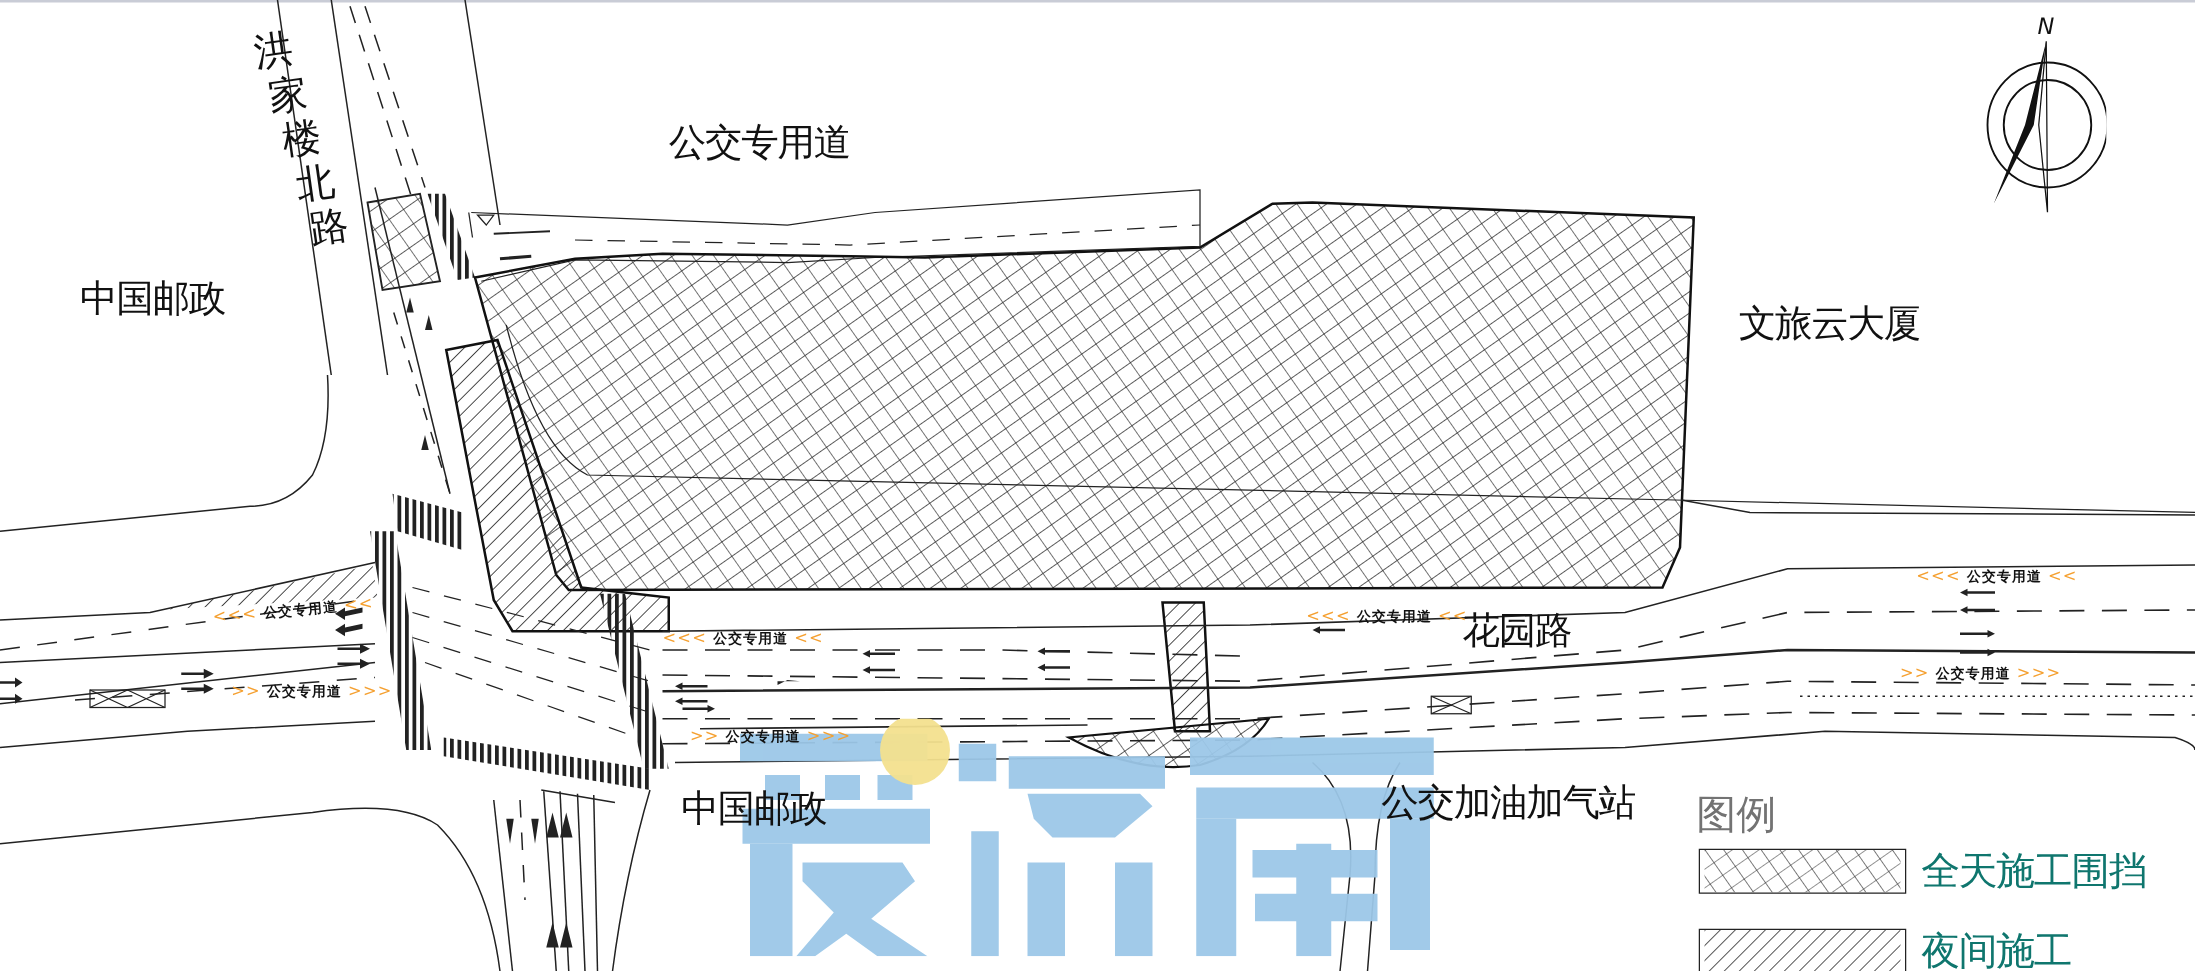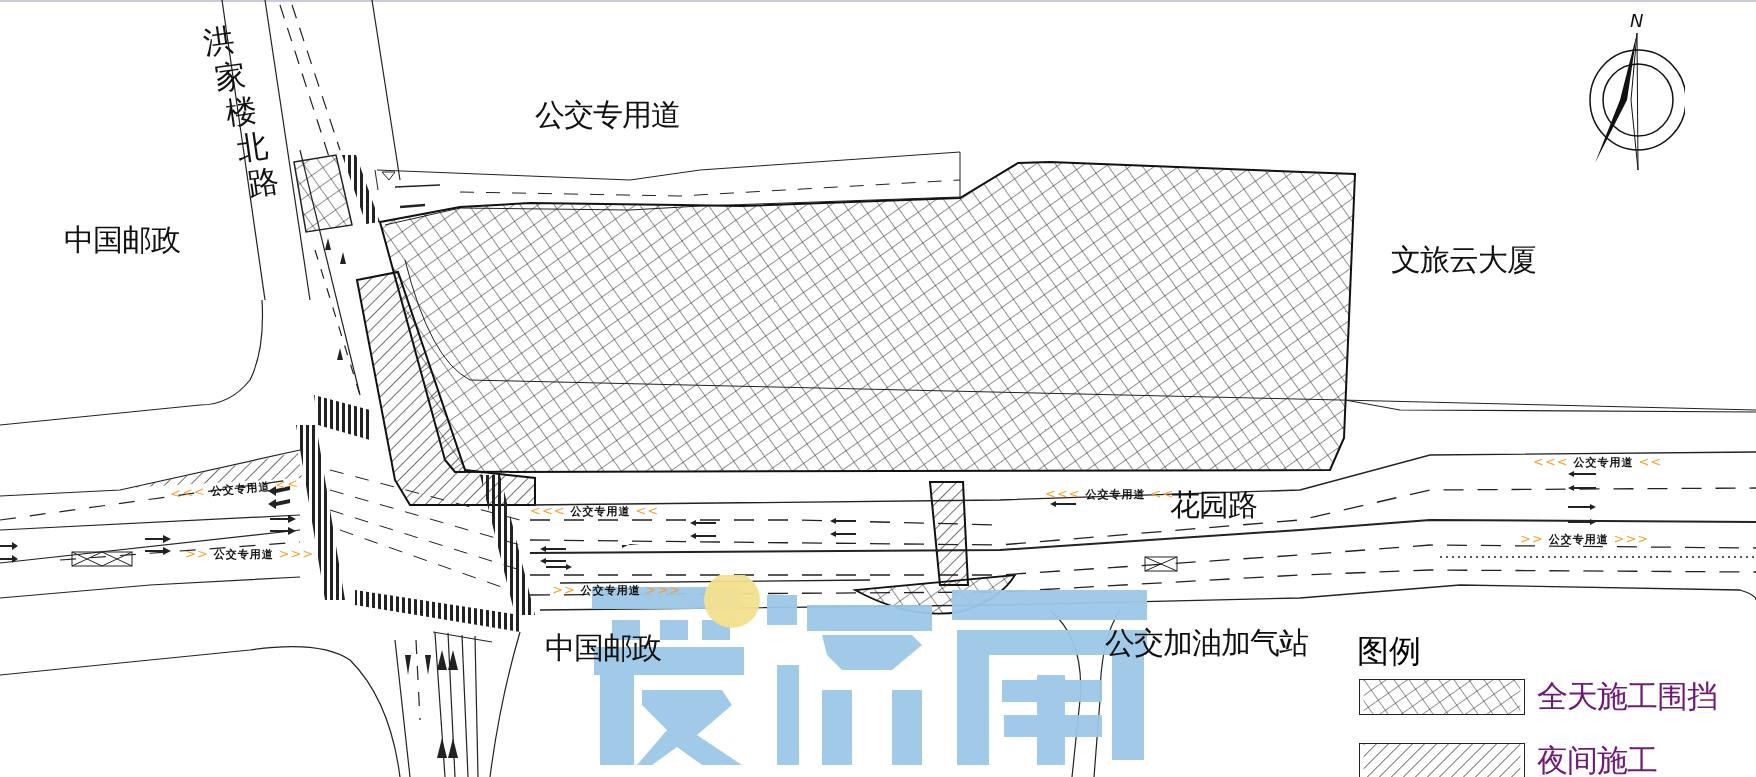--- a/index.html
+++ b/index.html
@@ -3,24 +3,24 @@
   <meta charset="utf-8">
   <style>
     html,body{margin:0;padding:0;background:#ffffff;}
     body{width:1756px;height:777px;position:relative;overflow:hidden;font-family:"DejaVu Sans","Liberation Sans",sans-serif;}
     .topline{position:absolute;left:0;top:0;width:1756px;height:2px;background:#c9ccd6;}
     svg.map{position:absolute;left:0;top:0;width:1756px;height:777px;}
     .lbl{position:absolute;color:#111;font-family:"DejaVu Sans","Liberation Sans",sans-serif;white-space:nowrap;line-height:1;letter-spacing:-1px;}
     .lbl.big{font-size:30px;}
     .vert{position:absolute;font-size:31px;color:#111;line-height:1.18;width:34px;text-align:center;}
     .vert span{display:block;}
-    .legend-title{position:absolute;left:1357px;top:630px;font-size:32px;color:#000000;}
+    .legend-title{position:absolute;left:1357px;top:630px;font-size:32px;color:#737373;}
     .legend-row{position:absolute;left:1359px;display:flex;align-items:center;}
     .legend-swatch{width:166px;height:36px;border:1.5px solid #222;box-sizing:border-box;}
-    .legend-label{margin-left:12px;font-size:31px;color:#701a75;letter-spacing:-1px;}
+    .legend-label{margin-left:12px;font-size:31px;color:#0f766e;letter-spacing:-1px;}
     .watermark{position:absolute;left:592px;top:575px;width:560px;height:190px;pointer-events:none;}
     .bus{position:absolute;font-size:11px;font-weight:bold;color:#111;white-space:nowrap;letter-spacing:1px;}
     .bus .chev{color:#f5a030;font-weight:normal;font-size:13px;}
     .compass{position:absolute;left:1575px;top:5px;width:110px;height:165px;}
   </style>
 </head>
 <body>
 
 <div class="topline"></div>
 

